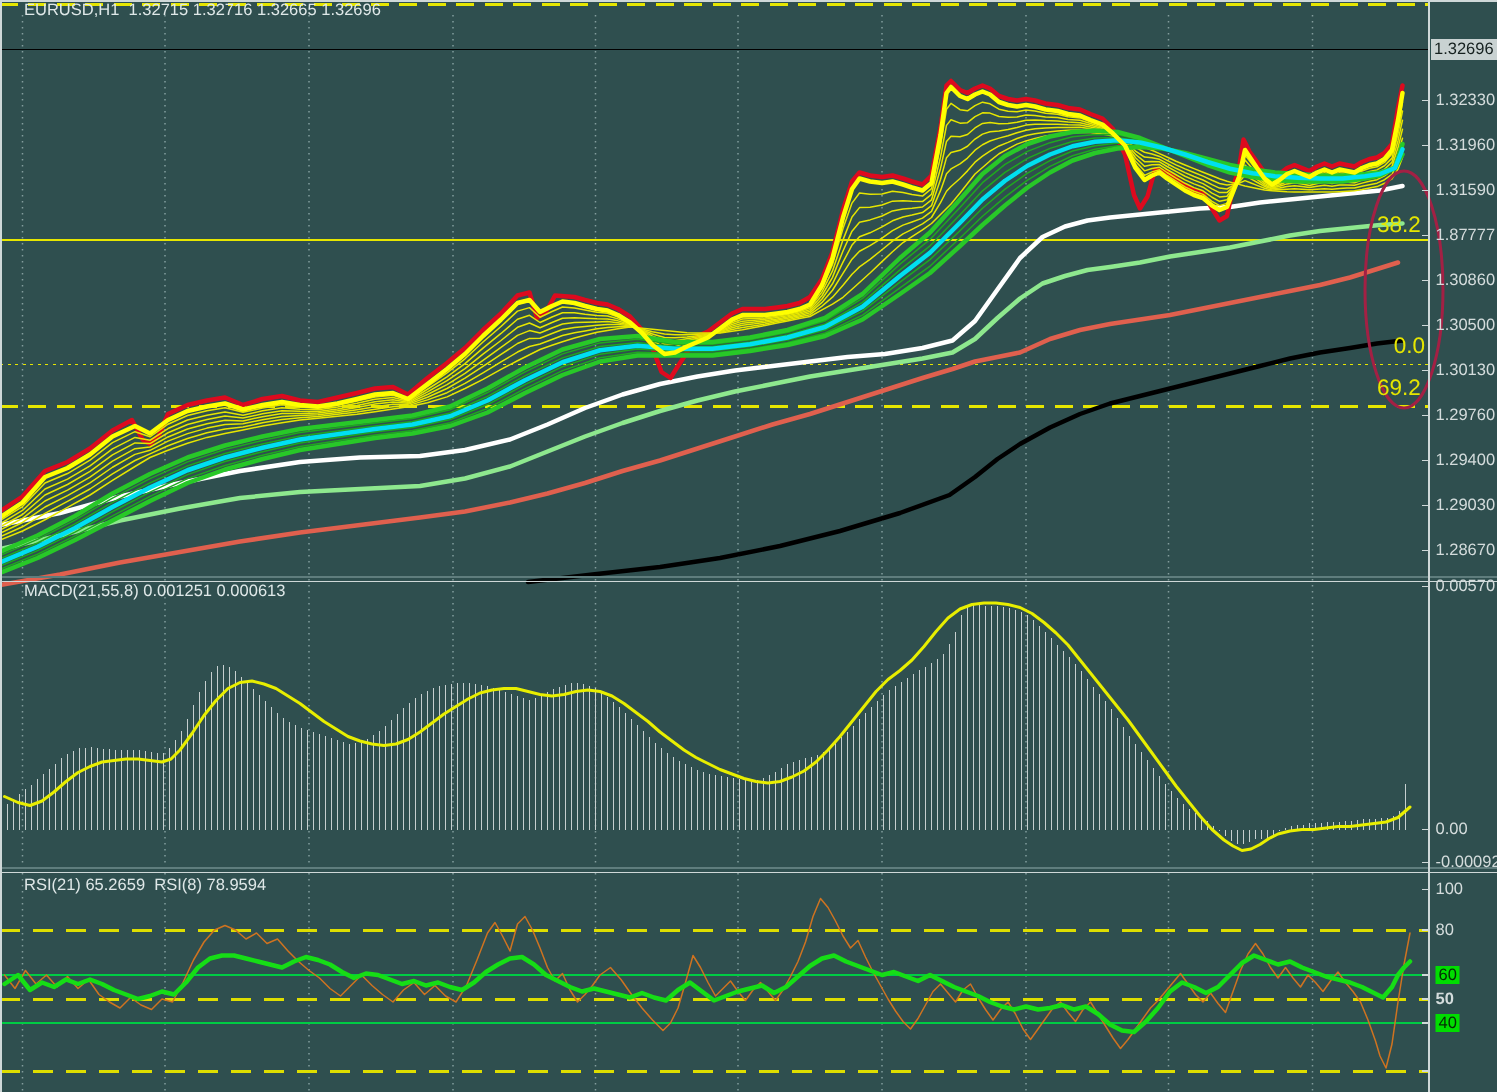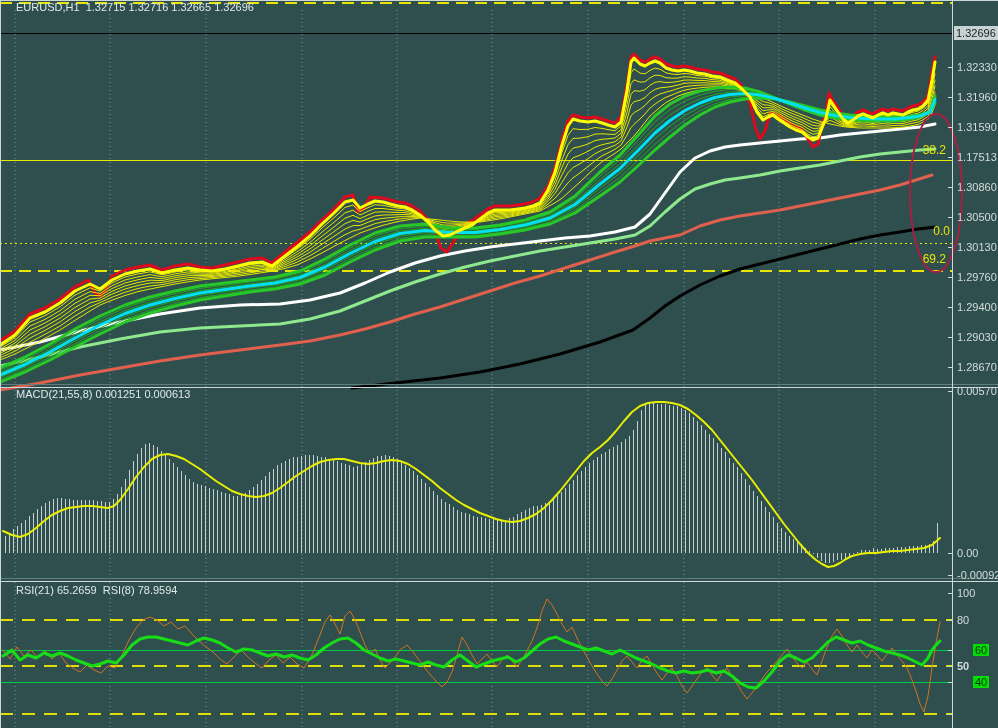--- a/index.html
+++ b/index.html
@@ -5,22 +5,22 @@
   html,body{margin:0;padding:0;background:#1e3535;}
   .window{position:relative;width:998px;height:728px;background:#2F4F4F;overflow:hidden;
           font-family:"Liberation Sans",sans-serif;padding-left:10px;}
   svg{position:absolute;left:0;top:0;}
   .lbl{position:absolute;color:#dfe8e8;font-size:11px;white-space:pre;z-index:5;}
   .title{left:16px;top:1px;}
   .macd-label{left:16px;top:388px;text-align:center;}
   .rsi-label{left:16px;top:584px;}
   .tick{position:absolute;left:957px;transform:translateY(-50%);color:#d4dcdc;font-size:11px;
         white-space:nowrap;z-index:5;}
-  .tick.hl{background:#00dd00;color:#062b06;padding:0 2px;margin-left:16px;}
-  .fib{position:absolute;color:#e6e600;font-size:12px;transform:translateY(-50%);z-index:5;}
+  .tick.hl{background:#00dd00;color:#062b06;padding:0 2px;}
+  .fib{position:absolute;color:#e6e600;font-size:15px;transform:translateY(-50%);z-index:5;}
   .tag{position:absolute;left:954px;top:26px;width:43px;height:14px;background:#c9d2d2;
        color:#15201f;font-size:11px;line-height:14px;padding-left:2px;z-index:6;}
 </style>
 </head>
 <body>
 
 <div class="window">
   <svg id="chart" width="998" height="728" viewBox="0 0 998 728">
       <line x1="15" y1="10" x2="15" y2="727" stroke="#9fb8b8" stroke-width="1" stroke-dasharray="1,3" opacity="0.75"></line>
       <line x1="110" y1="10" x2="110" y2="727" stroke="#9fb8b8" stroke-width="1" stroke-dasharray="1,3" opacity="0.75"></line>
@@ -333,21 +333,21 @@
   <div class="lbl title">EURUSD,H1  1.32715 1.32716 1.32665 1.32696</div>
   <div class="lbl macd-label">MACD(21,55,8) 0.001251 0.000613</div>
   <div class="lbl rsi-label">RSI(21) 65.2659  RSI(8) 78.9594</div>
 
   <div class="tag">1.32696</div>
 
   <div id="axis-labels">
       <div class="tick" style="top: 67px;">1.32330</div>
       <div class="tick" style="top: 97px;">1.31960</div>
       <div class="tick" style="top: 127px;">1.31590</div>
-      <div class="tick" style="top: 157px;">1.17513</div>
+      <div class="tick" style="top: 157px;">1.87777</div>
       <div class="tick" style="top: 187px;">1.30860</div>
       <div class="tick" style="top: 217px;">1.30500</div>
       <div class="tick" style="top: 247px;">1.30130</div>
       <div class="tick" style="top: 277px;">1.29760</div>
       <div class="tick" style="top: 307px;">1.29400</div>
       <div class="tick" style="top: 337px;">1.29030</div>
       <div class="tick" style="top: 367px;">1.28670</div>
       <div class="tick" style="top: 391px;">0.00570</div>
       <div class="tick" style="top: 553px;">0.00</div>
       <div class="tick" style="top: 575px;">-0.00092</div>

